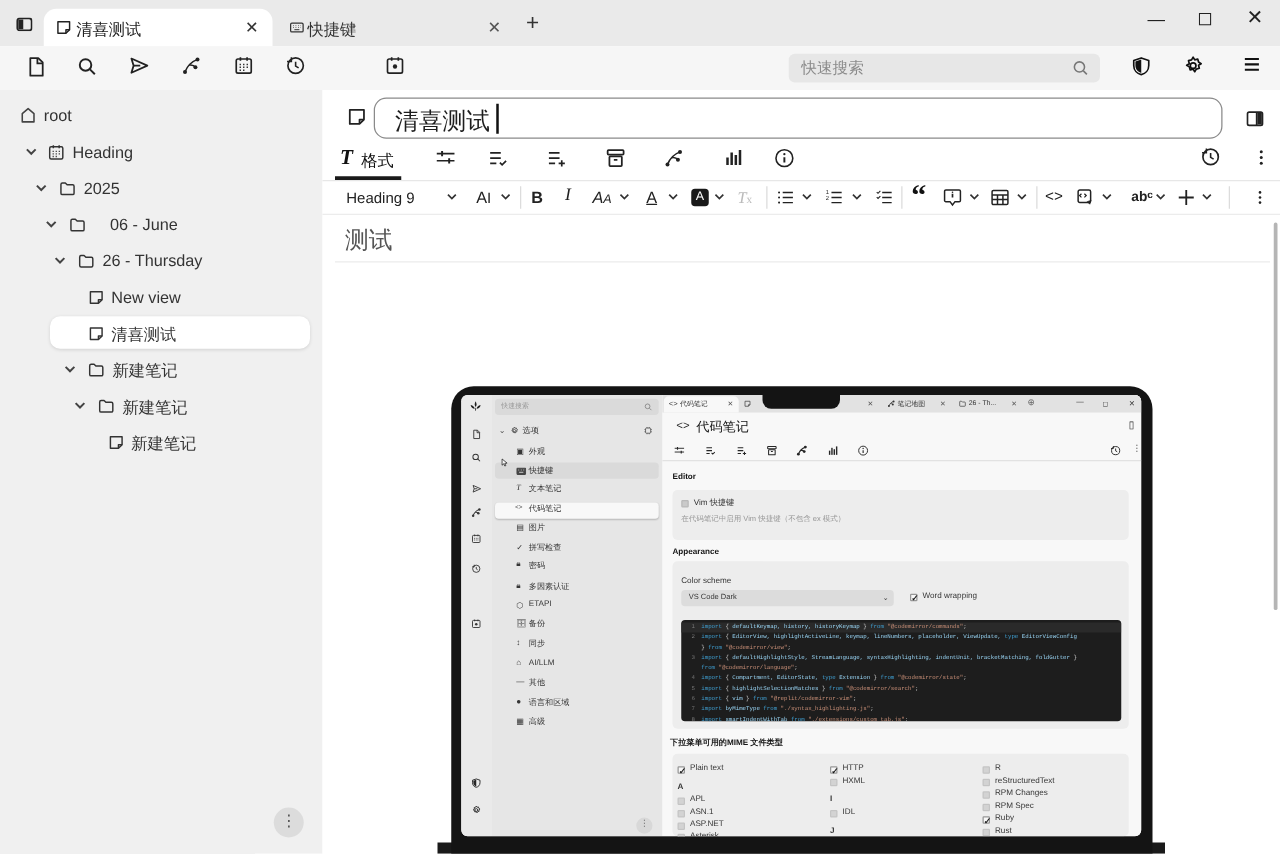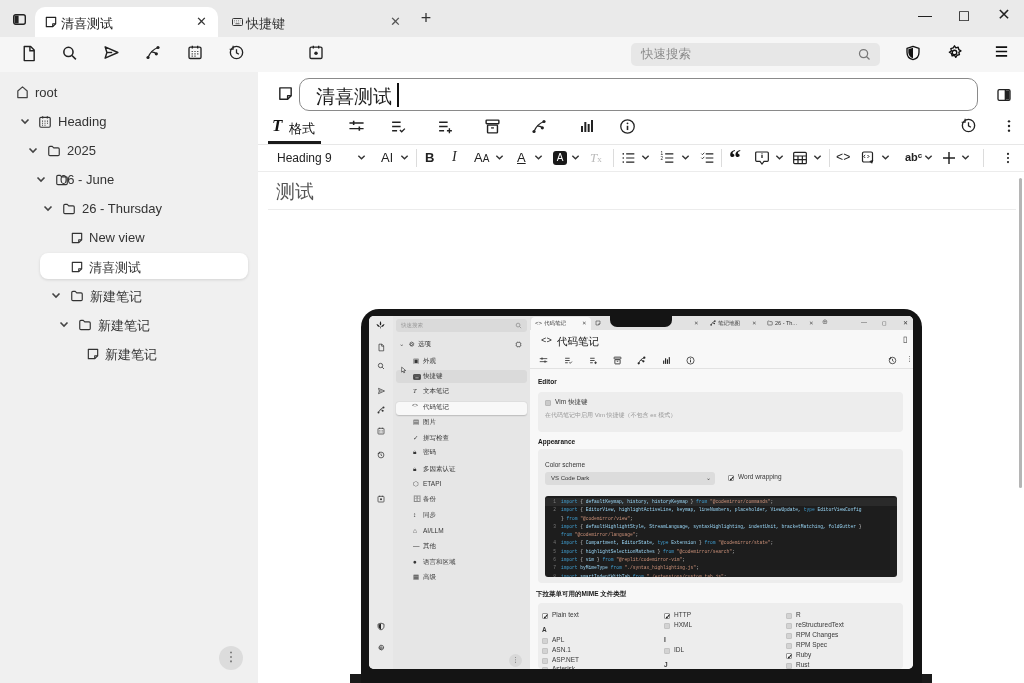--- a/index.html
+++ b/index.html
@@ -179,21 +179,21 @@
       <path d="M3 6 a2 2 0 0 1 2-2 h4 l2.5 2.5 H19 a2 2 0 0 1 2 2 V18 a2 2 0 0 1 -2 2 H5 a2 2 0 0 1 -2-2 z" stroke-linejoin="round"></path>
     </svg>
   <span class="arow" style="left:67px;top:143px;">2025</span>
 
   <svg class="chev" style="left:36px;top:176px;" width="10" height="7" viewBox="0 0 10 7" fill="none" stroke="#444" stroke-width="1.6">
       <path d="M1.5 1.5 L5 5 L8.5 1.5"></path>
     </svg>
   <svg style="position:absolute;left:55px;top:173px;" width="14" height="14" viewBox="0 0 24 24" fill="none" stroke="#333" stroke-width="2">
       <path d="M3 6 a2 2 0 0 1 2-2 h4 l2.5 2.5 H19 a2 2 0 0 1 2 2 V18 a2 2 0 0 1 -2 2 H5 a2 2 0 0 1 -2-2 z" stroke-linejoin="round"></path>
     </svg>
-  <span class="arow" style="left:60px;top:172px;">06 - June</span>
+  <span class="arow" style="left:88px;top:172px;">06 - June</span>
 
   <svg class="chev" style="left:43px;top:205px;" width="10" height="7" viewBox="0 0 10 7" fill="none" stroke="#444" stroke-width="1.6">
       <path d="M1.5 1.5 L5 5 L8.5 1.5"></path>
     </svg>
   <svg style="position:absolute;left:62px;top:202px;" width="14" height="14" viewBox="0 0 24 24" fill="none" stroke="#333" stroke-width="2">
       <path d="M3 6 a2 2 0 0 1 2-2 h4 l2.5 2.5 H19 a2 2 0 0 1 2 2 V18 a2 2 0 0 1 -2 2 H5 a2 2 0 0 1 -2-2 z" stroke-linejoin="round"></path>
     </svg>
   <span class="arow" style="left:82px;top:201px;">26 - Thursday</span>
 
   <svg style="position:absolute;left:70px;top:231px;" width="14" height="14" viewBox="0 0 24 24" fill="none" stroke="#333" stroke-width="2">
@@ -306,21 +306,21 @@
   <svg class="dna" style="left:357px;top:154px;" width="9" height="7" viewBox="0 0 10 7" fill="none" stroke="#333" stroke-width="1.5">
       <path d="M1.5 1.5 L5 5 L8.5 1.5"></path>
     </svg>
   <span class="fi" style="left:381px;top:150px;font-size:13px;">A<span style="font-size:12px;">I</span></span>
   <svg class="dna" style="left:400px;top:154px;" width="9" height="7" viewBox="0 0 10 7" fill="none" stroke="#333" stroke-width="1.5">
       <path d="M1.5 1.5 L5 5 L8.5 1.5"></path>
     </svg>
   <div class="fsep" style="left:416px;top:149px;"></div>
   <span class="fi" style="left:425px;top:150px;font-weight:bold;font-size:13px;">B</span>
   <span class="fi" style="left:452px;top:149px;font-style:italic;font-size:14px;font-family:'Liberation Serif',serif;">I</span>
-  <span class="fi" style="left:474px;top:150px;font-size:13px;">A<span style="font-size:10px;">A</span></span>
+  <span class="fi" style="left:474px;top:150px;font-size:13px;font-style:italic;">A<span style="font-size:10px;">A</span></span>
   <svg class="dna" style="left:495px;top:154px;" width="9" height="7" viewBox="0 0 10 7" fill="none" stroke="#333" stroke-width="1.5">
       <path d="M1.5 1.5 L5 5 L8.5 1.5"></path>
     </svg>
   <span class="fi" style="left:517px;top:150px;font-size:13px;text-decoration:underline;">A</span>
   <svg class="dna" style="left:534px;top:154px;" width="9" height="7" viewBox="0 0 10 7" fill="none" stroke="#333" stroke-width="1.5">
       <path d="M1.5 1.5 L5 5 L8.5 1.5"></path>
     </svg>
   <span class="fi" style="left:553px;top:151px;width:14px;height:14px;background:#191919;color:#fff;border-radius:3px;text-align:center;line-height:14px;font-size:10px;">A</span>
   <svg class="dna" style="left:571px;top:154px;" width="9" height="7" viewBox="0 0 10 7" fill="none" stroke="#333" stroke-width="1.5">
       <path d="M1.5 1.5 L5 5 L8.5 1.5"></path>

